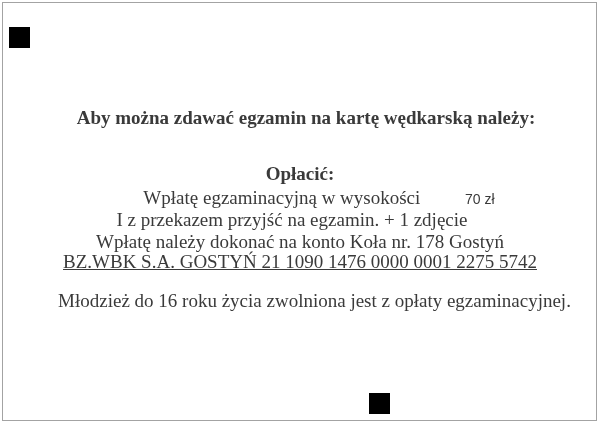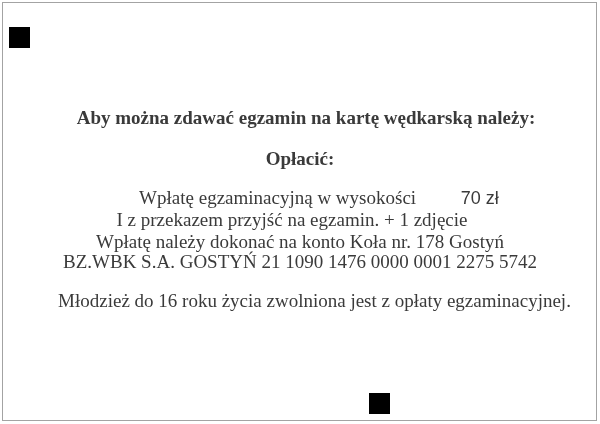--- a/index.html
+++ b/index.html
@@ -26,29 +26,29 @@
   .line{
     position:absolute;
     left:0;right:0;
     text-align:center;
     font-size:19px;
     line-height:22px;
     white-space:nowrap;
   }
   .bold{font-weight:bold;}
   .title-line{top:107px;transform:translateX(6px);}
-  .section-line{top:148px;}
+  .section-line{top:163px;}
   .fee-line{top:187px;transform:translateX(19px);}
   .attendance-line{top:209px;transform:translateX(-8px);}
   .payment-line{top:231px;}
-  .account-line{top:251px;}
+  .account-line{top:251px;text-decoration:underline;}
   .exemption-line{top:290px;transform:translateX(-1px);margin-left:31px;}
   .fee-amount{
     font-family:"Liberation Sans","DejaVu Sans",sans-serif;
-    font-size:18px;
+    font-size:14px;
     margin-left:40px;
   }
   .marker{
     position:absolute;
     width:21px;height:21px;
     background:var(--marker);
   }
   .marker-top-left{left:9px;top:27px;}
   .marker-bottom-right{left:369px;top:393px;}
 </style>

